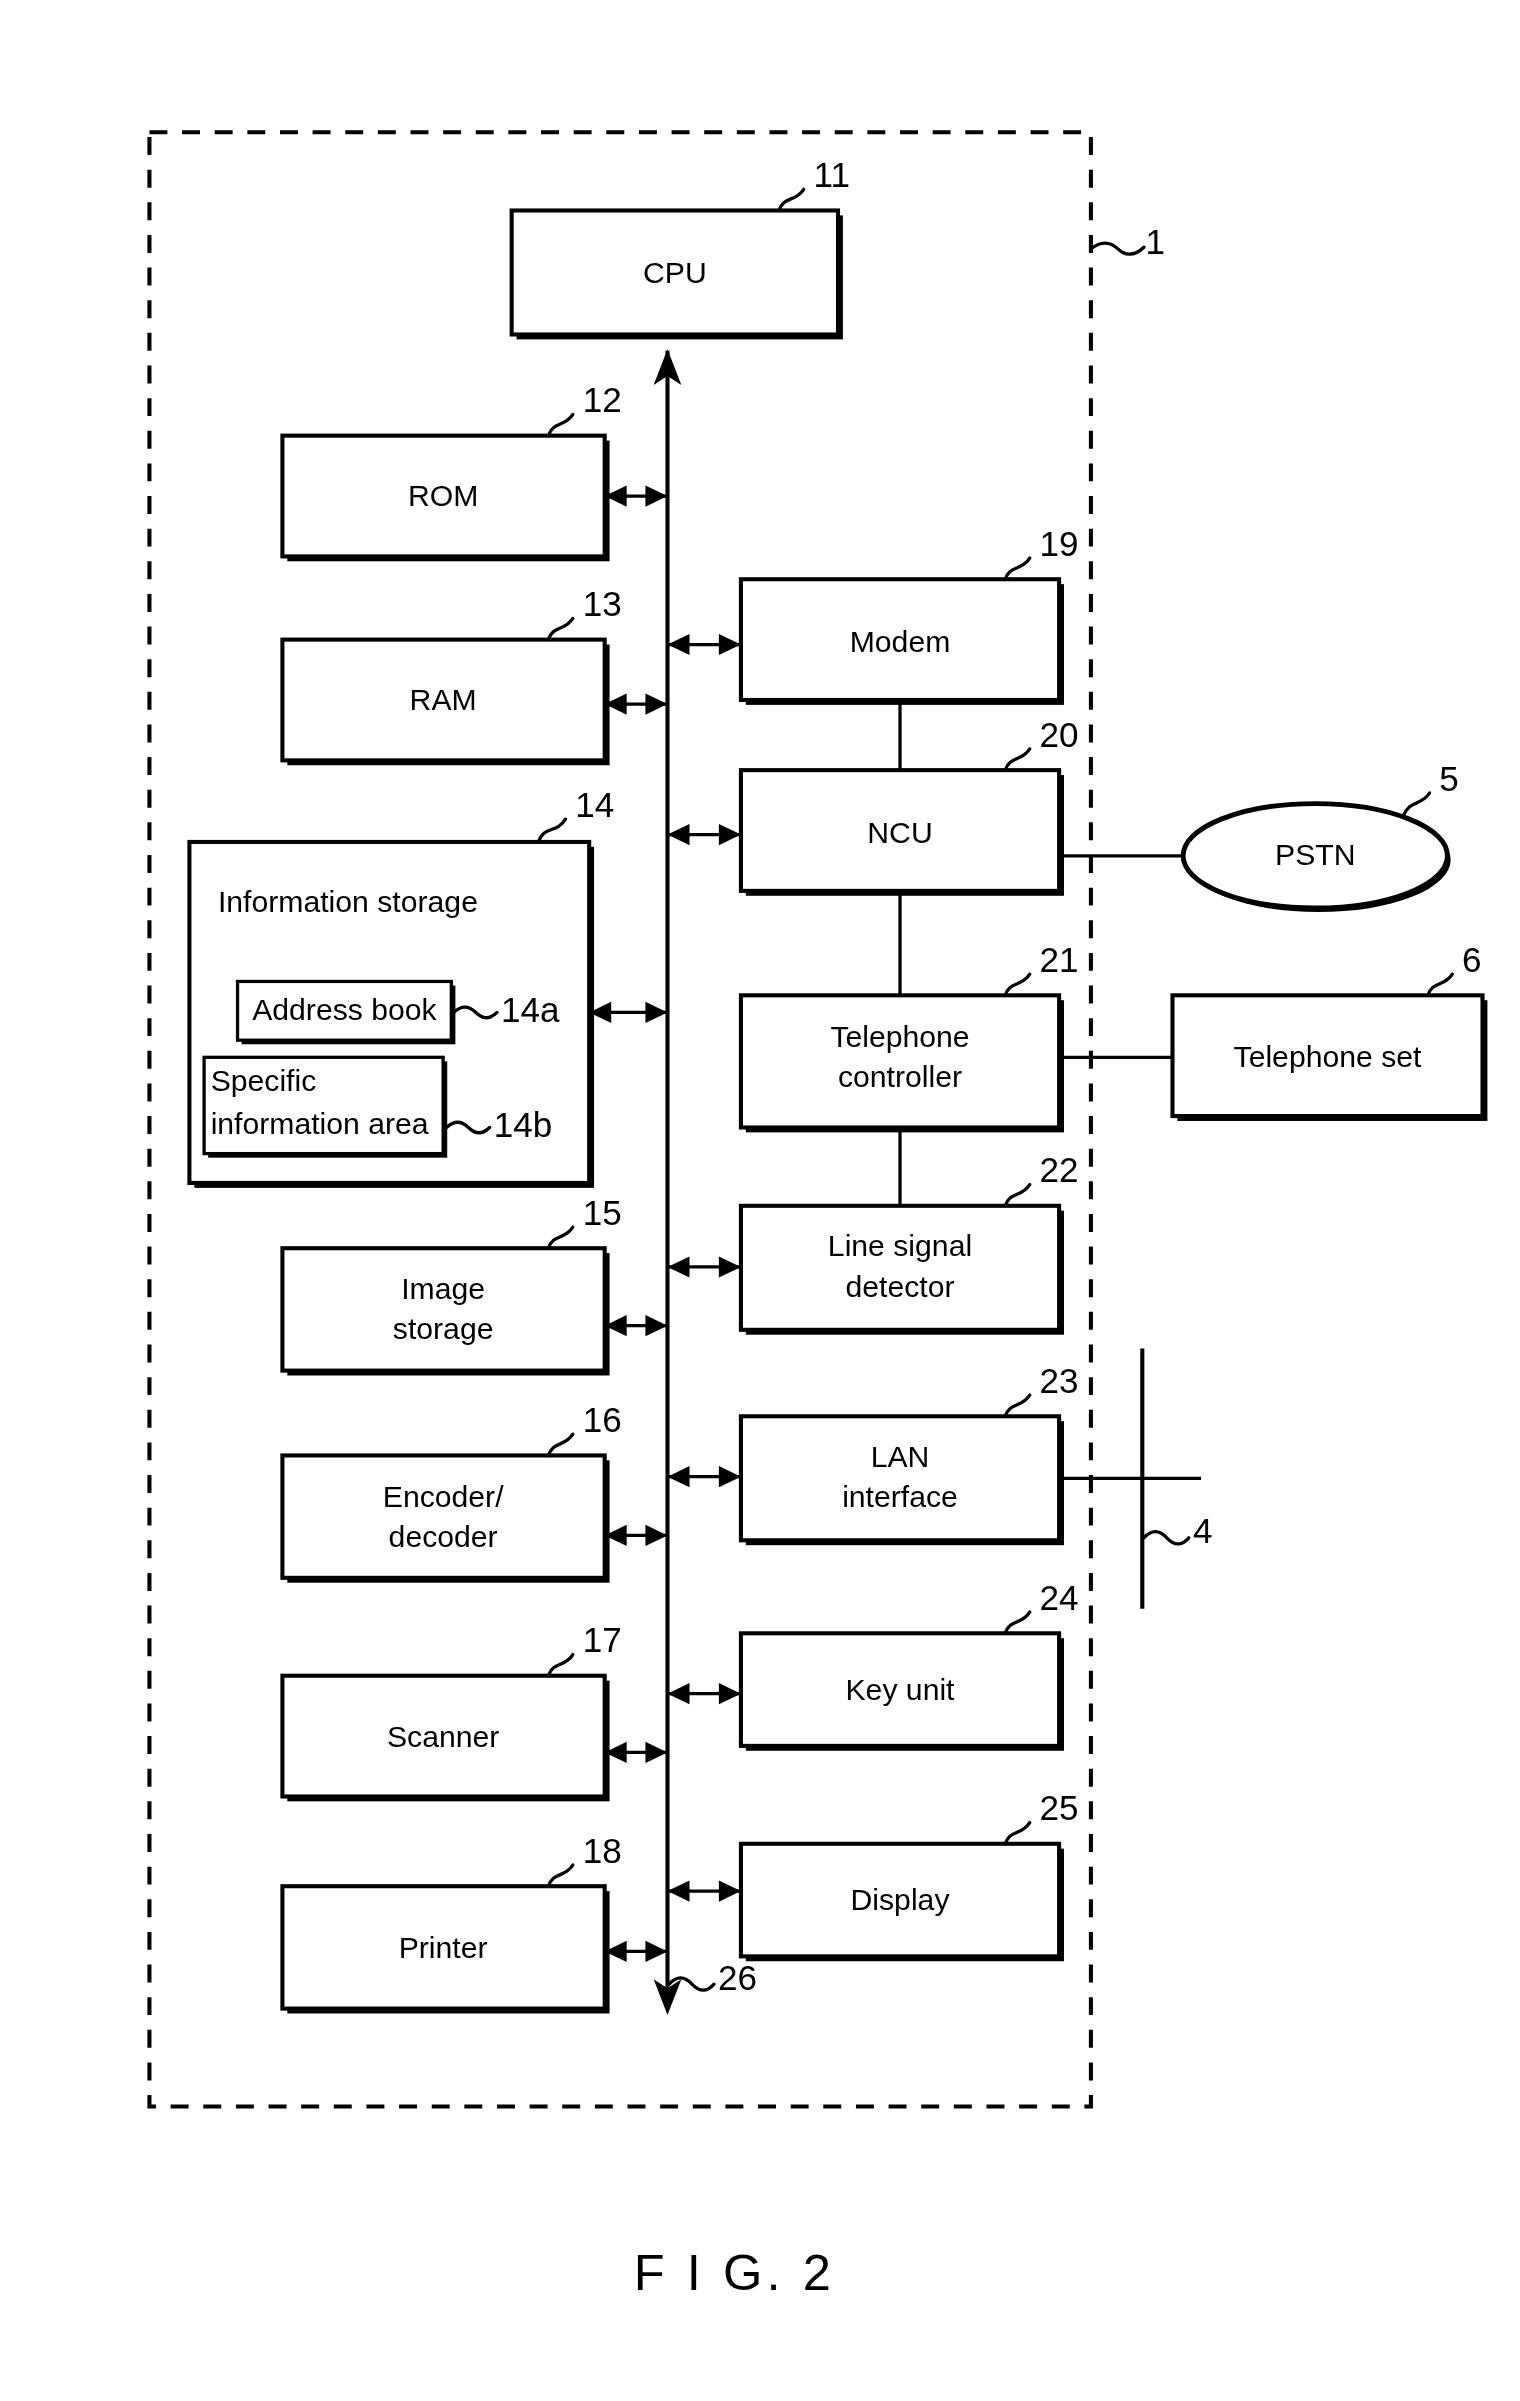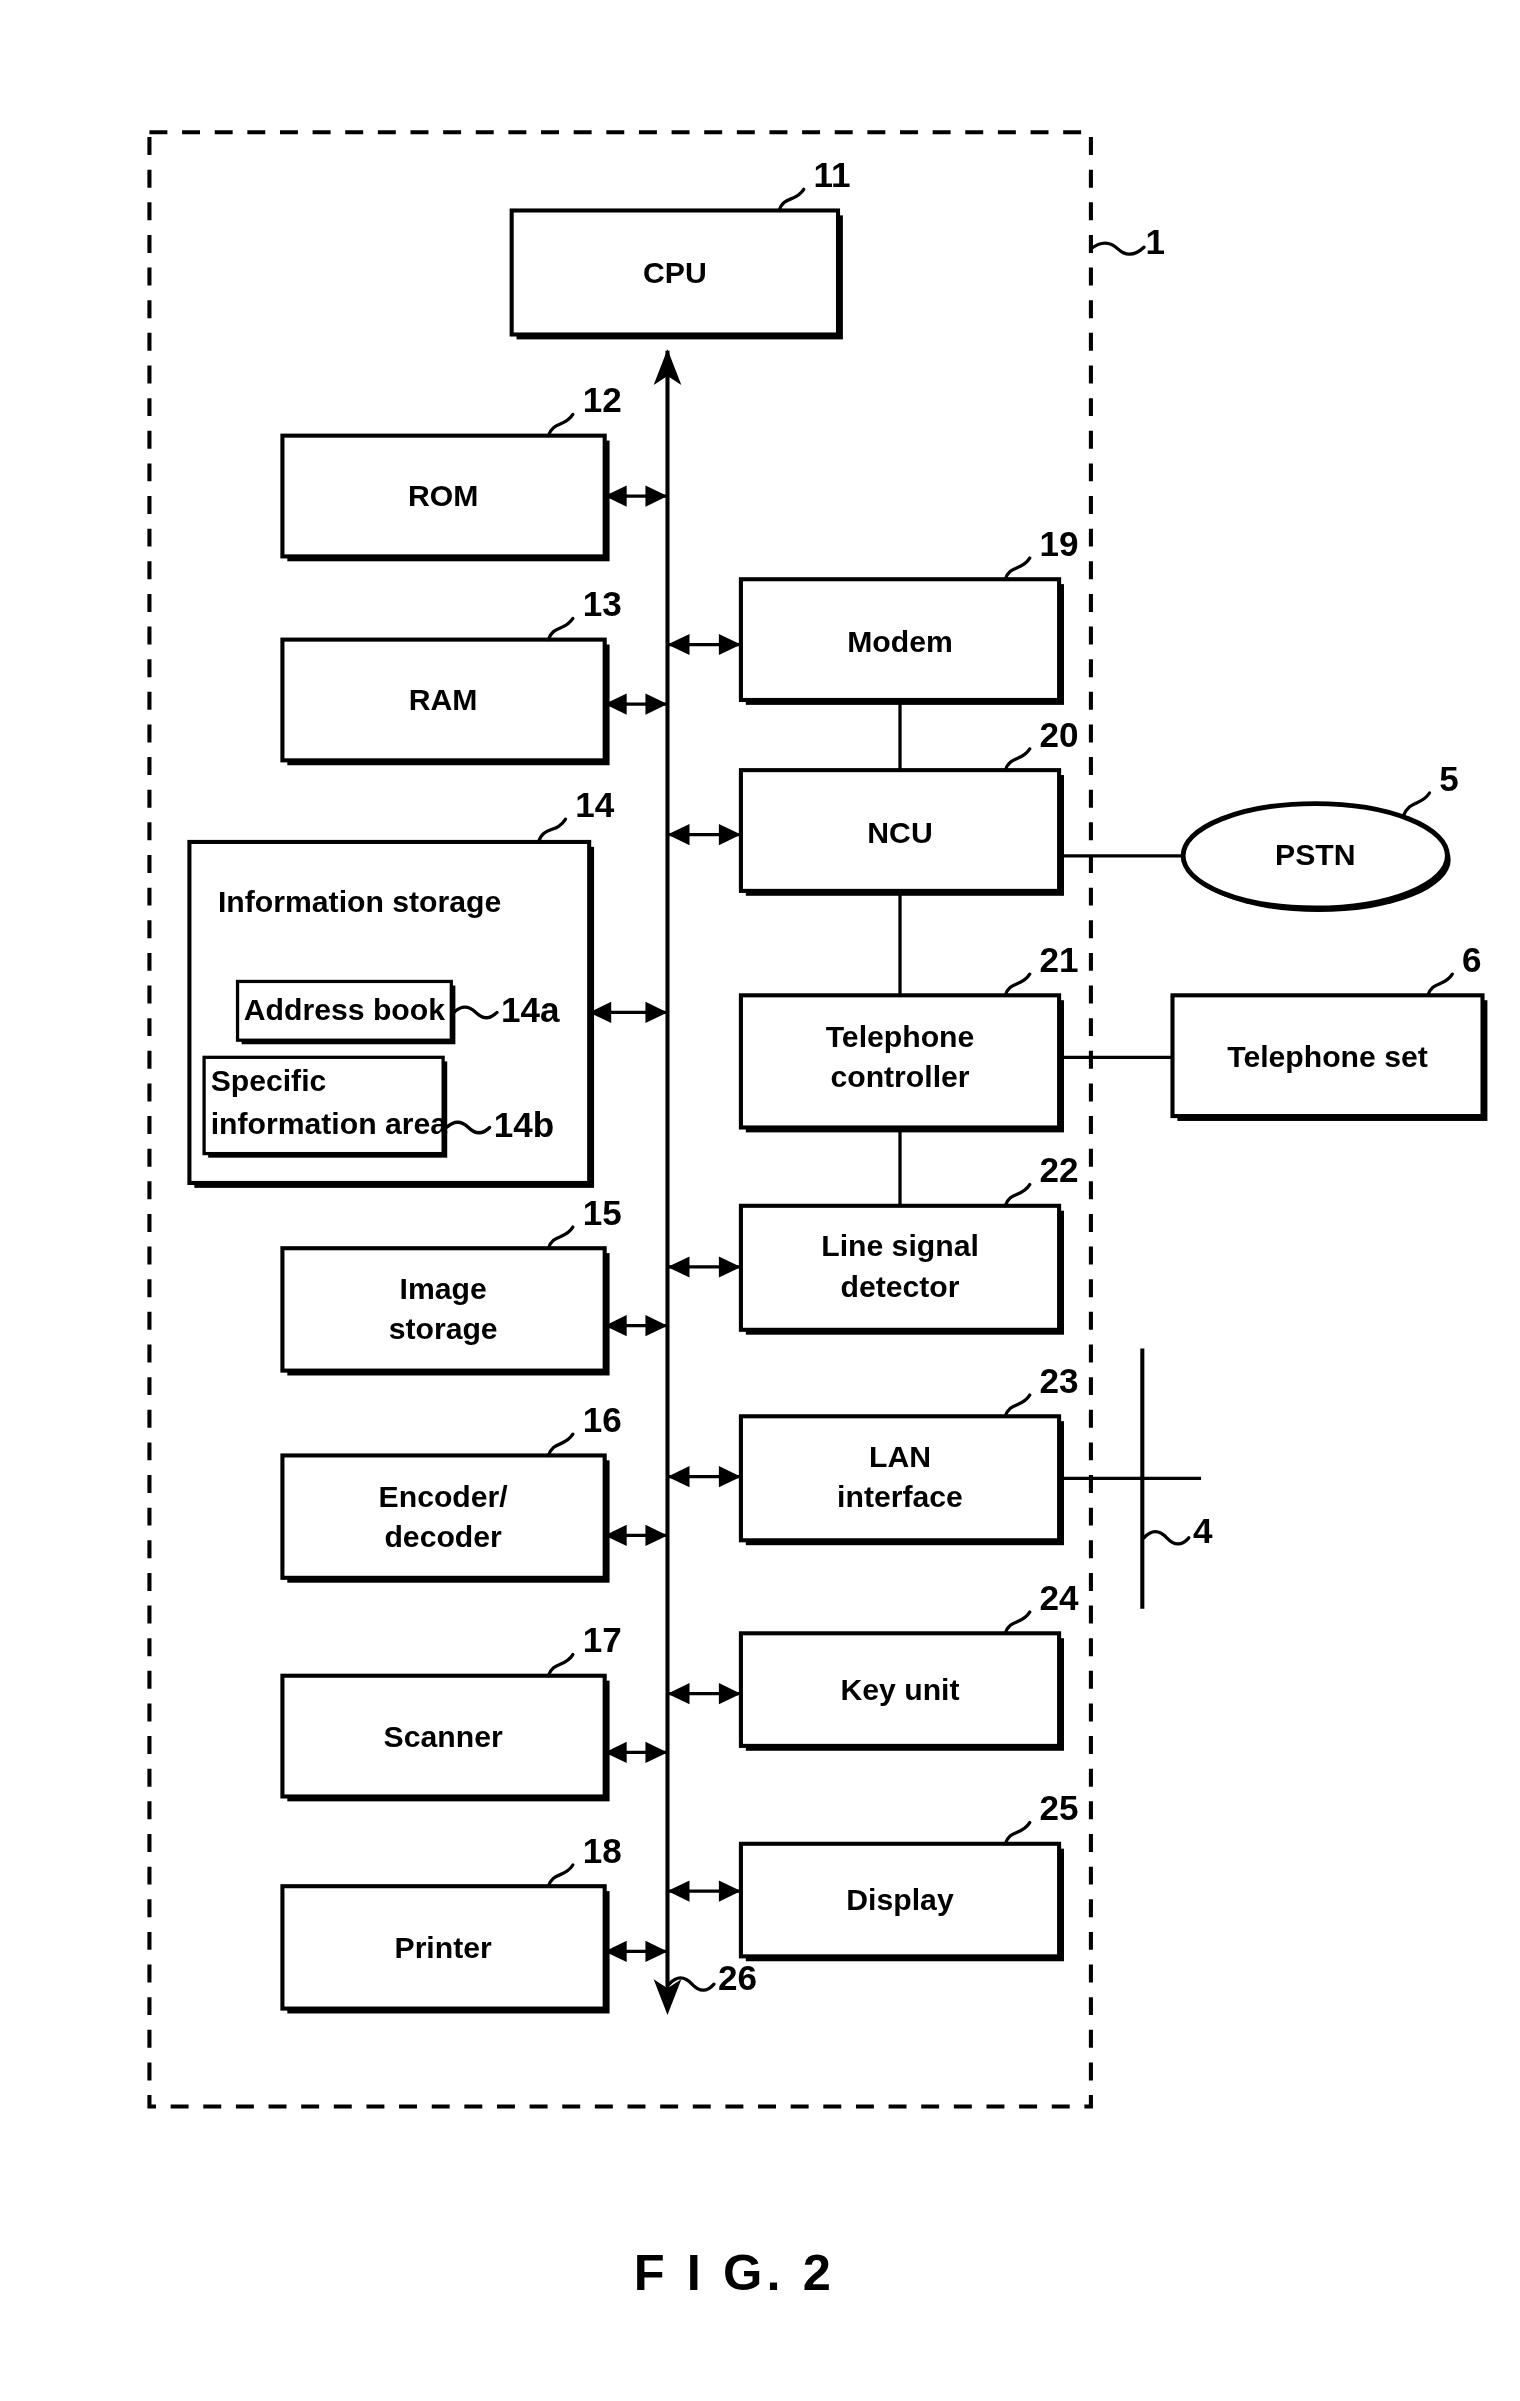--- a/index.html
+++ b/index.html
@@ -12,21 +12,20 @@
     height: 2401px;
     font-family: "Liberation Sans", sans-serif;
     position: relative;
     overflow: hidden;
   }
   #figure-root {
     position: absolute;
     left: 0; top: 0;
     width: 1317px;
     height: 2401px;
-    font-weight: bold;
   }
   svg.figure-svg {
     position: absolute;
     left: 0; top: 0;
     width: 1521px;
     height: 2401px;
   }
   .blk-label {
     font-family: "Liberation Sans", sans-serif;
     font-size: 37px;

